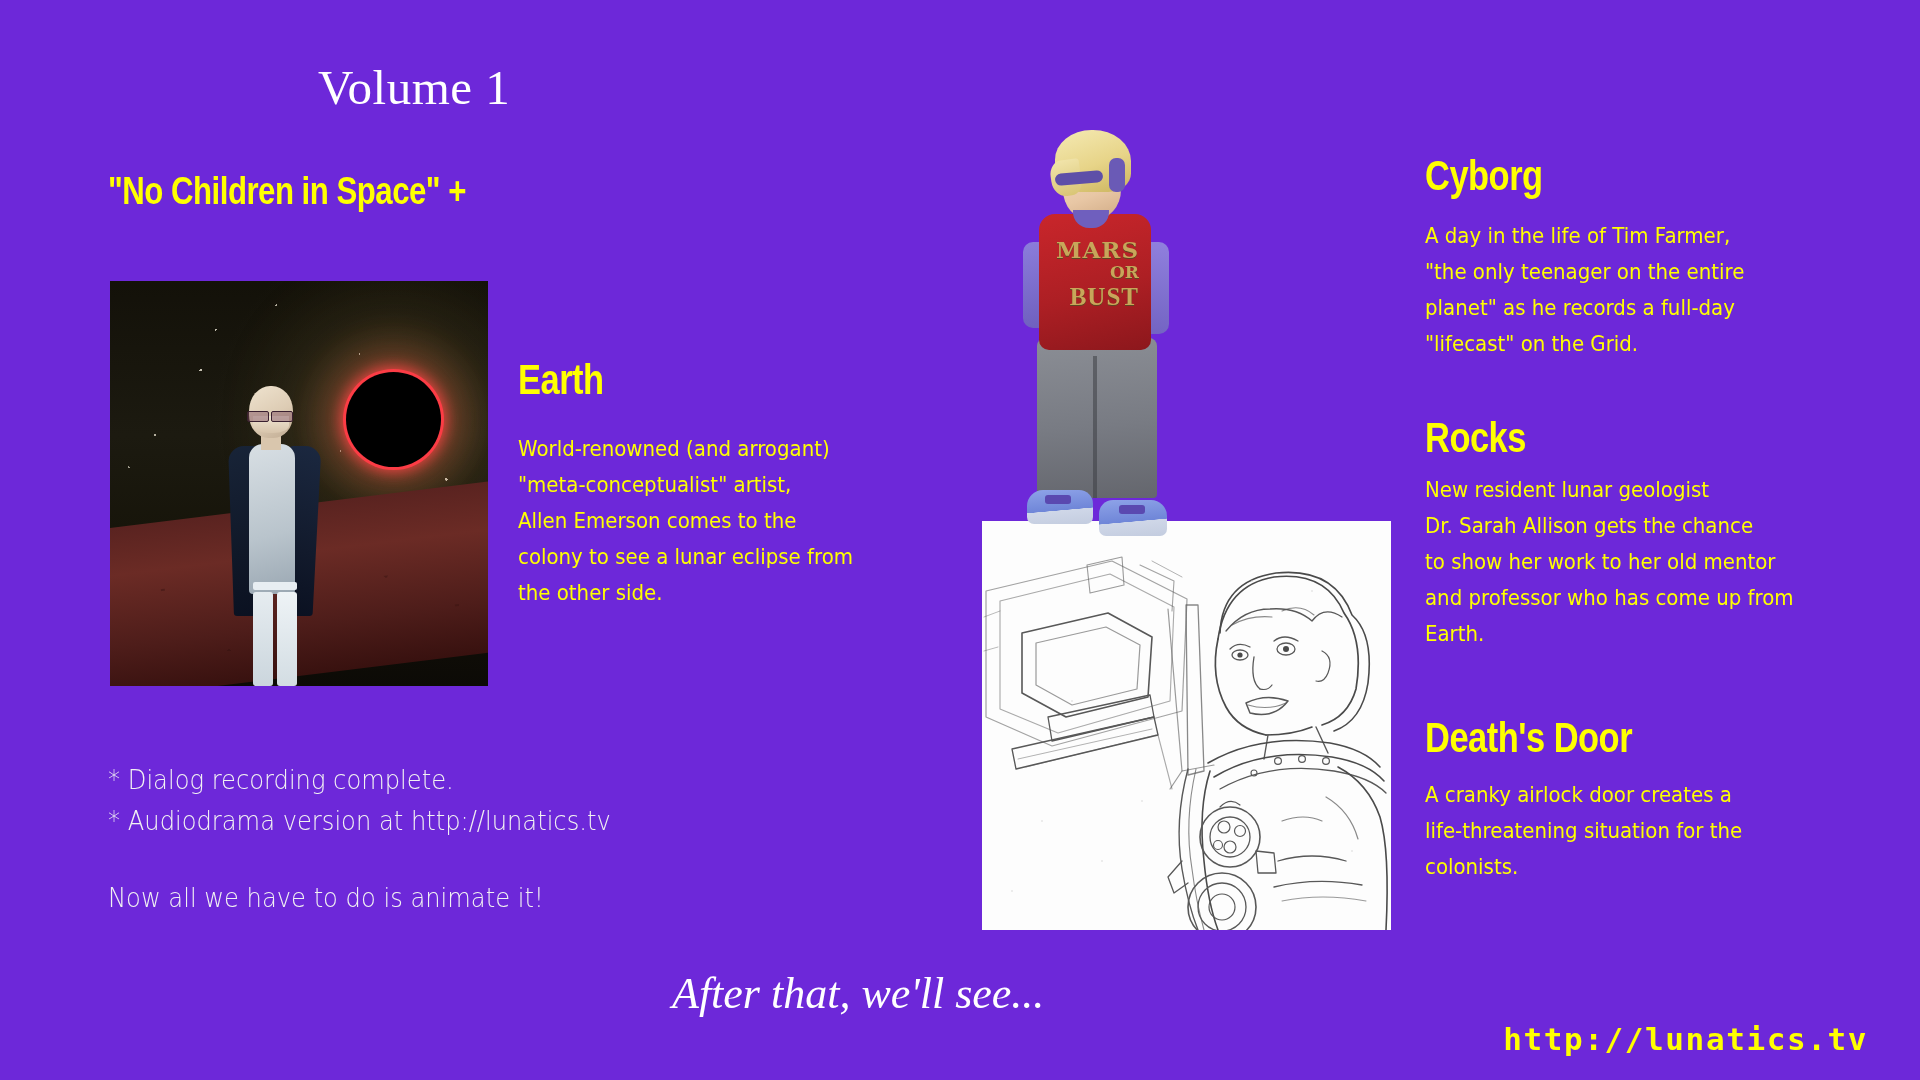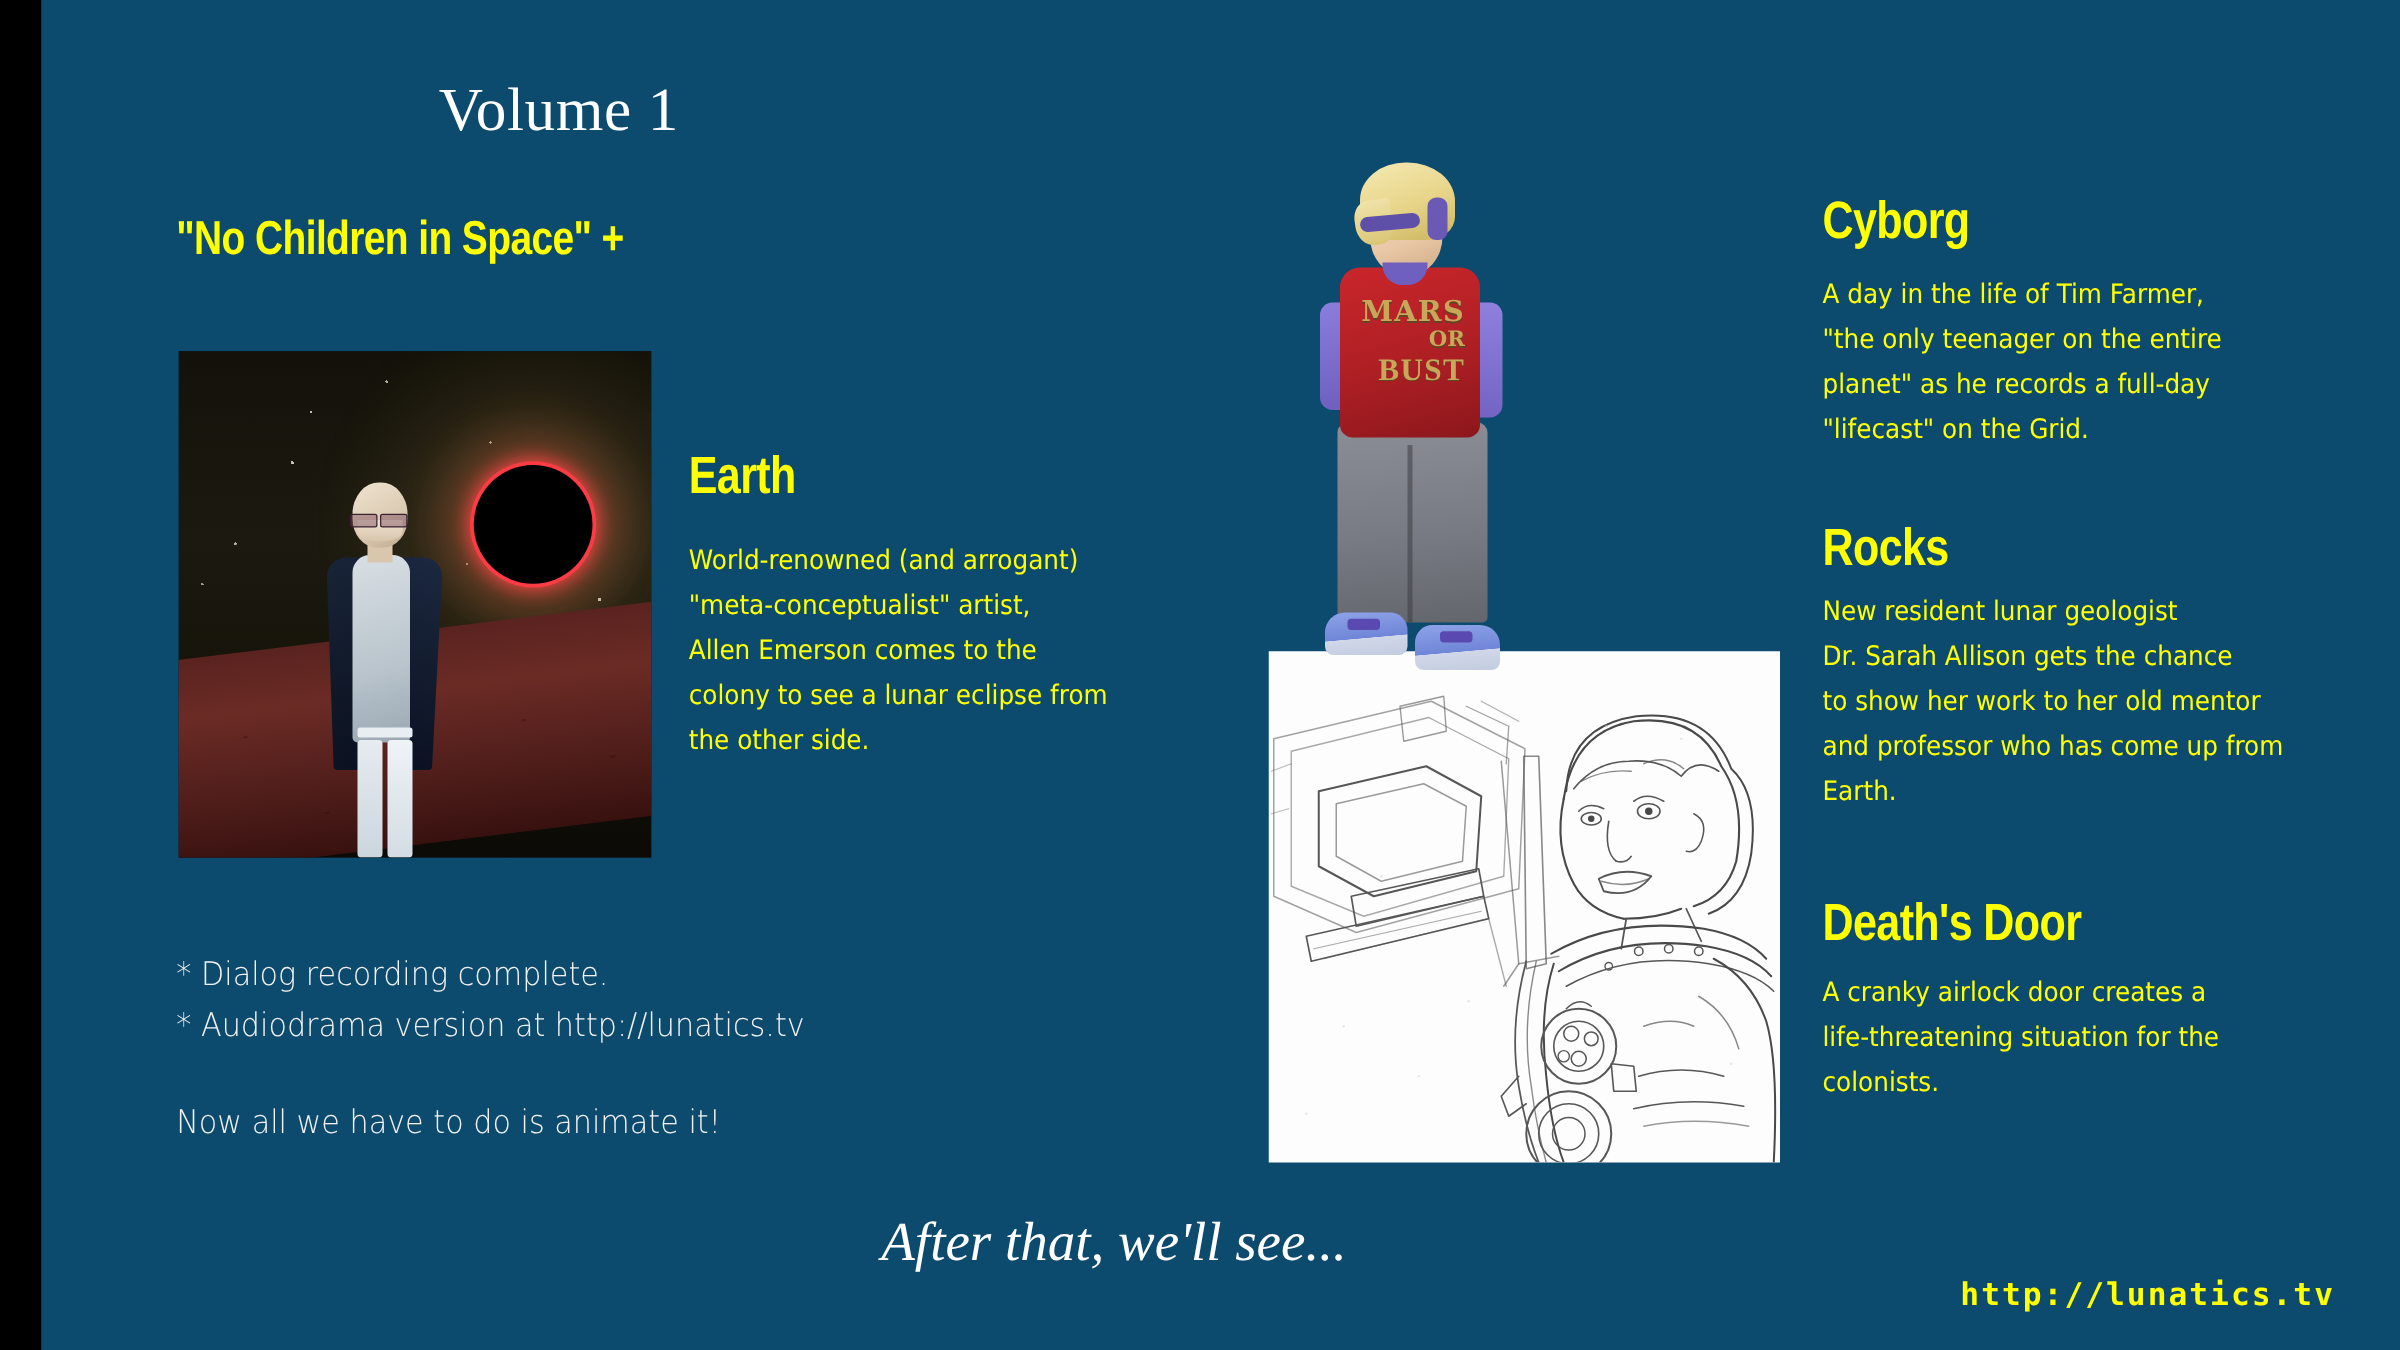--- a/index.html
+++ b/index.html
@@ -2,21 +2,21 @@
 <html><head>
 <meta charset="utf-8">
 <title>Lunatics Volumes Slide</title>
 <style>
   html,body{margin:0;padding:0;background:#000;}
   body{
     width:1920px;height:1080px;overflow:hidden;position:relative;
     font-family:"Liberation Sans", sans-serif;
     -webkit-font-smoothing:antialiased;
   }
-  .slide{position:absolute;inset:0;background:#0c4a6e;margin-left:33px;}
+  .slide{position:absolute;inset:0;background:#6d28d9;}
 
   
   .vol-title{
     position:absolute;color:#ffffff;
     font-family:"Liberation Serif", serif;
     font-weight:400;font-size:49px;letter-spacing:.5px;
     white-space:nowrap;
   }
   #vol1-title{left:318px;top:59px;}
   #vol2-title{left:1243px;top:59px;}
@@ -63,21 +63,21 @@
   #tagline{
     position:absolute;left:672px;top:968px;
     color:#ffffff;font-family:"Liberation Serif", serif;
     font-style:italic;font-size:44px;white-space:nowrap;
   }
 
   
   #site-url{
     position:absolute;right:52px;top:1021px;
     color:#ffff00;font-family:"DejaVu Sans Mono", monospace;
-    font-weight:700;font-size:25px;letter-spacing:1.6px;white-space:nowrap;
+    font-weight:700;font-size:31px;letter-spacing:1.6px;white-space:nowrap;
   }
 
   
   #eclipse-panel{
     position:absolute;left:110px;top:281px;width:378px;height:405px;
     overflow:hidden;background:#080705;
   }
   .sky{
     position:absolute;inset:0;
     background:

